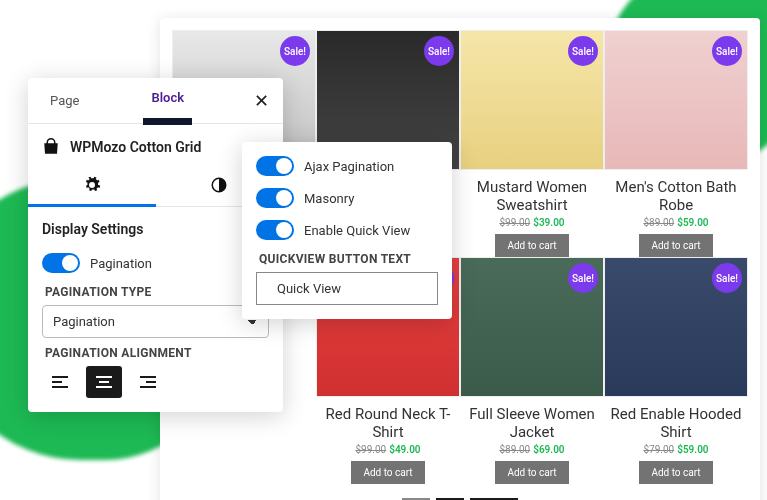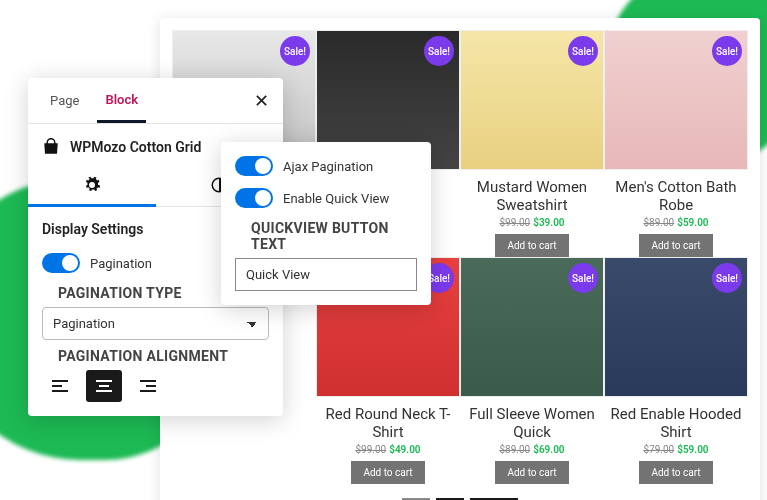--- a/index.html
+++ b/index.html
@@ -17,52 +17,52 @@
 .price-row { font-size: 10px; margin-top: 3px; text-align: center; }
 .price-old { color: #888; text-decoration: line-through; margin-right: 3px; }
 .price-new { color: #1db954; font-weight: 600; }
 .add-cart { margin-top: 6px; background: #737373; color: #fff; border: none; font-size: 10px; padding: 6px 12px; cursor: pointer; }
 
 .pagination { display: flex; justify-content: center; gap: 6px; margin-top: 14px; }
 .page-btn { min-width: 28px; height: 28px; display: flex; align-items: center; justify-content: center; background: #1a1a1a; color: #fff; font-size: 13px; padding: 0 10px; cursor: pointer; border: none; }
 .page-btn.current { background: #888; }
 
 .panel1 { position: absolute; left: 28px; top: 78px; width: 255px; background: #fff; box-shadow: 0 4px 24px rgba(0,0,0,0.18); border-radius: 4px; }
-.tabs { display: flex; align-items: center; border-bottom: 1px solid #e5e5e5; padding: 0 14px; height: 46px; }
+.tabs { display: flex; align-items: center; border-bottom: 1px solid #e5e5e5; padding: 0 14px; height: 46px; gap: 46px; }
 .tab { font-size: 13px; color: #555; padding: 13px 8px; margin-right: 10px; cursor: pointer; }
-.tab.active { color: #be185d; font-weight: 600; border-bottom: 3px solid #0f172a; margin-bottom: -1px; }
+.tab.active { color: #4c1d95; font-weight: 600; border-bottom: 7px solid #0f172a; margin-bottom: -1px; }
 .close-x { margin-left: auto; font-size: 18px; cursor: pointer; color: #222; font-weight: 400; }
 
 .widget-row { display: flex; align-items: center; padding: 14px 14px 10px; }
 .bag-icon { width: 18px; height: 18px; margin-right: 10px; }
 .widget-name { font-size: 14px; font-weight: 600; color: #222; }
 
 .icon-tabs { display: flex; border-bottom: 1px solid #e5e5e5; }
 .icon-tab { flex: 1; display: flex; justify-content: center; padding: 10px 0; cursor: pointer; }
 .icon-tab.active { border-bottom: 3px solid #0073e6; margin-bottom: -1px; }
 
 .section-body { padding: 14px; }
 .section-title { font-size: 14px; font-weight: 600; color: #222; margin-bottom: 16px; }
 
 .toggle-row { display: flex; align-items: center; margin-bottom: 12px; }
 .toggle { width: 38px; height: 20px; border-radius: 10px; background: #0073e6; position: relative; margin-right: 10px; cursor: pointer; }
 .toggle::after { content: ""; position: absolute; right: 2px; top: 2px; width: 16px; height: 16px; background: #fff; border-radius: 50%; }
 .toggle-label { font-size: 13px; color: #333; }
 
-.field-label { font-size: 14px; font-weight: 700; color: #444; letter-spacing: 0.3px; margin: 8px 16px 6px; text-transform: uppercase; }
+.field-label { font-size: 12px; font-weight: 700; color: #444; letter-spacing: 0.3px; margin: 8px 3px 6px; text-transform: uppercase; }
 .select { width: 100%; padding: 8px 10px; border: 1px solid #bbb; border-radius: 4px; font-size: 13px; color: #333; background: #fff; appearance: none; background-image: linear-gradient(45deg, transparent 50%, #333 50%), linear-gradient(135deg, #333 50%, transparent 50%); background-position: calc(100% - 16px) 14px, calc(100% - 11px) 14px; background-size: 5px 5px; background-repeat: no-repeat; cursor: pointer; }
 
 .align-row { display: flex; gap: 8px; margin-top: 6px; }
 .align-btn { width: 36px; height: 32px; border: 1px solid transparent; background: #fff; display: flex; align-items: center; justify-content: center; cursor: pointer; border-radius: 3px; }
 .align-btn.active { background: #1a1a1a; }
 .align-btn.active svg line { stroke: #fff; }
 .align-btn svg line { stroke: #1a1a1a; }
 
-.panel2 { position: absolute; left: 221px; top: 142px; width: 210px; background: #fff; box-shadow: 0 4px 24px rgba(0,0,0,0.18); border-radius: 4px; padding: 14px; }
-.text-input { width: 100%; padding: 8px 10px; border: 1px solid #888; font-size: 13px; color: #333; background: #fff; }
+.panel2 { position: absolute; left: 242px; top: 142px; width: 210px; background: #fff; box-shadow: 0 4px 24px rgba(0,0,0,0.18); border-radius: 4px; padding: 14px; }
+.text-input { width: 100%; padding: 8px 20px; border: 1px solid #888; font-size: 13px; color: #333; background: #fff; }
 
 
 .p1{background:linear-gradient(#e8e8e8,#c0c0c0);}
 .p2{background:linear-gradient(#2a2a2a,#444);}
 .p3{background:linear-gradient(#f5e6a8,#e8d080);}
 .p4{background:linear-gradient(#f0d0d0,#e8b8b8);}
 .p5{background:linear-gradient(#e84040,#d03030);}
 .p6{background:linear-gradient(#4a6a5a,#3a5a4a);}
 .p7{background:linear-gradient(#3a4a6a,#2a3a5a);}
 </style>
@@ -102,21 +102,21 @@
     <div class="product">
       <div class="product-img p5"></div>
       <div class="sale-badge">Sale!</div>
       <div class="product-title">Red Round Neck T-Shirt</div>
       <div class="price-row"><span class="price-old">$99.00</span><span class="price-new">$49.00</span></div>
       <button class="add-cart">Add to cart</button>
     </div>
     <div class="product">
       <div class="product-img p6"></div>
       <div class="sale-badge">Sale!</div>
-      <div class="product-title">Full Sleeve Women Quick</div>
+      <div class="product-title">Full Sleeve Women Jacket</div>
       <div class="price-row"><span class="price-old">$89.00</span><span class="price-new">$69.00</span></div>
       <button class="add-cart">Add to cart</button>
     </div>
     <div class="product">
       <div class="product-img p7"></div>
       <div class="sale-badge">Sale!</div>
       <div class="product-title">Red Enable Hooded Shirt</div>
       <div class="price-row"><span class="price-old">$79.00</span><span class="price-new">$59.00</span></div>
       <button class="add-cart">Add to cart</button>
     </div>
@@ -197,17 +197,21 @@
   </div>
 </div>
 
 <div class="panel2">
   <div class="toggle-row">
     <div class="toggle"></div>
     <div class="toggle-label">Ajax Pagination</div>
   </div>
   <div class="toggle-row">
     <div class="toggle"></div>
+    <div class="toggle-label">Masonry</div>
+  </div>
+  <div class="toggle-row">
+    <div class="toggle"></div>
     <div class="toggle-label">Enable Quick View</div>
   </div>
   <div class="field-label">QUICKVIEW BUTTON TEXT</div>
   <input class="text-input" value="Quick View" style="">
 </div>
 
 </body></html>

